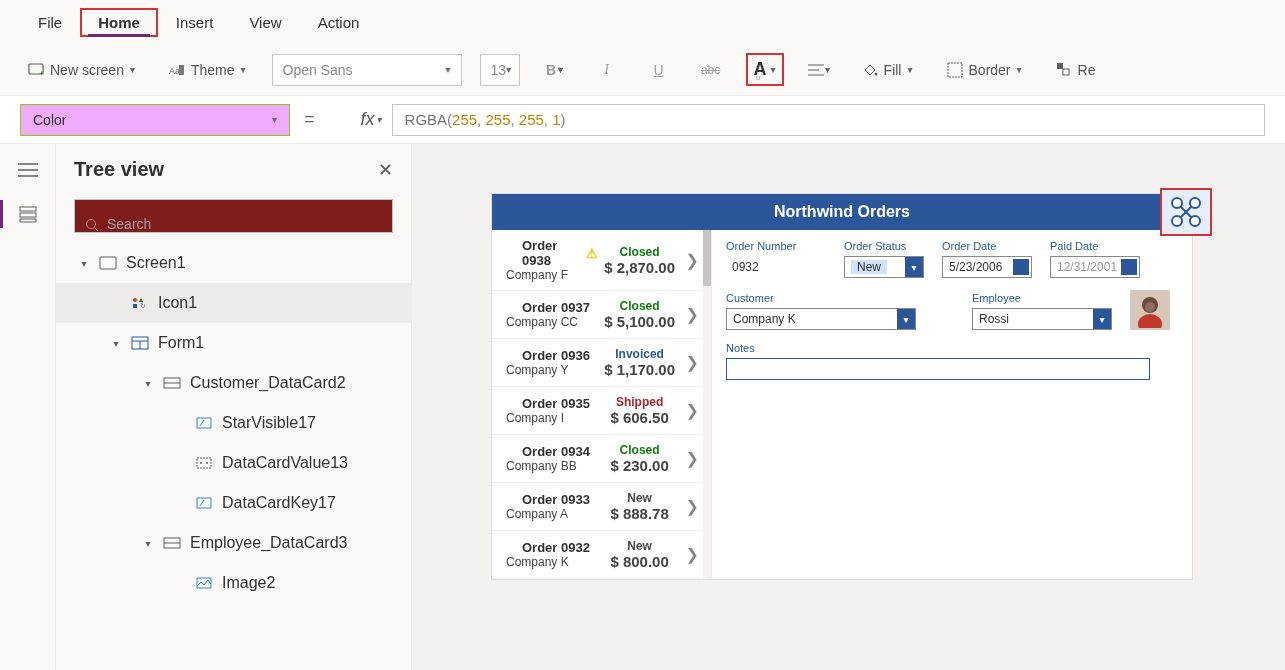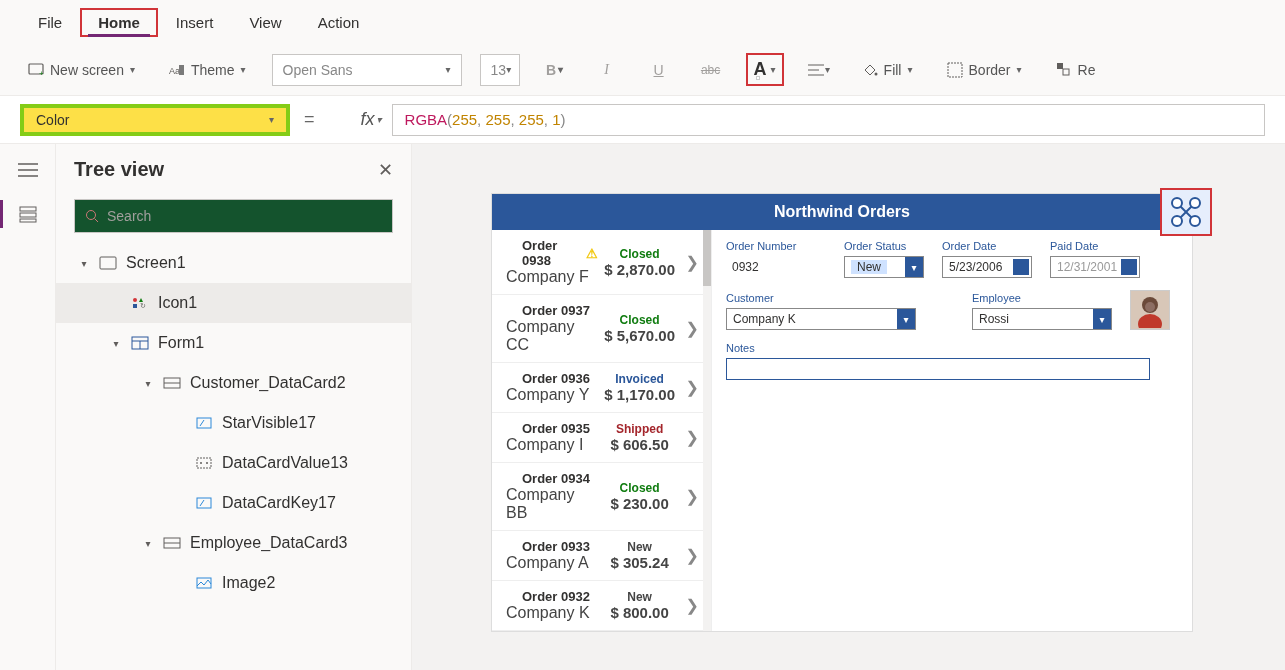--- a/index.html
+++ b/index.html
@@ -20,40 +20,40 @@
   .ribbon .size-box { width: 40px; justify-content:space-between; }
   .ribbon .fmt { width:34px; height:32px; display:flex; align-items:center; justify-content:center; color:#a19f9d; cursor:pointer; }
   .ribbon .fmt.strike { text-decoration: line-through; font-size:12px; }
   .ribbon .fontcolor-wrap { border:2px solid #d13438; padding:4px 6px; display:flex; align-items:center; gap:4px; position:relative; }
   .ribbon .fontcolor-wrap .A { font-size:18px; font-weight:600; color:#323130; }
   .ribbon .fontcolor-wrap .swatch { position:absolute; left:8px; right:22px; bottom:4px; height:4px; background:#fff; border:1px solid #ccc; }
   .chev { font-size:10px; color:#666; }
 
   
   .formulabar { height: 48px; display:flex; align-items:center; padding: 8px 20px; gap:10px; background:#fff; border-bottom:1px solid #edebe9; }
-  .formulabar .propsel { width: 270px; height:32px; border:4px solid #84cc16; display:flex; align-items:center; justify-content:space-between; padding:0 12px; background:#fde047; }
+  .formulabar .propsel { width: 270px; height:32px; border:1px solid #84cc16; display:flex; align-items:center; justify-content:space-between; padding:0 12px; background:#f0abfc; }
   .formulabar .eq { font-size:18px; color:#666; padding:0 4px; }
   .formulabar .fx { font-style:italic; font-family: serif; font-size:18px; color:#555; display:flex; align-items:center; gap:2px;margin-left:32px;}
   .formulabar .formula { flex:1; height:32px; border:1px solid #c8c6c4; background:#fff; display:flex; align-items:center; padding:0 12px; font-family: Consolas, monospace; font-size:15px; }
-  .formulabar .formula .func { color:#be185d; }
+  .formulabar .formula .func { color:#737373; }
   .formulabar .formula .num  { color:#c18401; }
   .formulabar .formula .punct{ color:#888; }
 
   
   .main { display:flex; height: calc(670px - 44px - 52px - 48px); }
   .leftrail { width:56px; background:#faf9f8; border-right:1px solid #edebe9; display:flex; flex-direction:column; align-items:center; padding-top:14px; gap:20px; }
   .leftrail .railbtn { width:24px; height:24px; display:flex; align-items:center; justify-content:center; cursor:pointer; color:#605e5c;}
   .leftrail .railbtn.active { position:relative; }
   .leftrail .railbtn.active::before { content:""; position:absolute; left:-16px; top:-2px; bottom:-2px; width:3px; background:#742774; }
 
   .treepanel { width: 356px; background:#faf9f8; border-right:1px solid #edebe9; display:flex; flex-direction:column; }
   .treepanel .hdr { display:flex; align-items:center; justify-content:space-between; padding:14px 18px; }
   .treepanel .hdr h2 { font-size:20px; font-weight:600; }
   .treepanel .closex { font-size:18px; cursor:pointer; color:#605e5c;}
-  .treepanel .search { margin:4px 18px 10px; height:34px; border:1px solid #c8c6c4; background:#14532d; display:flex; align-items:center; padding:0 10px; gap:8px; color:#a19f9d; }
+  .treepanel .search { margin:4px 18px 10px; height:34px; border:1px solid #c8c6c4; background:#7f1d1d; display:flex; align-items:flex-end; padding:0 10px; gap:8px; color:#a19f9d; }
   .treepanel .tree { flex:1; overflow:auto; position:relative; }
   .treepanel .tree::-webkit-scrollbar { width:8px; }
   .treepanel .tree::-webkit-scrollbar-thumb { background:#c8c6c4; }
   .treeitem { display:flex; align-items:center; gap:8px; height:40px; padding-right:12px; cursor:pointer; }
   .treeitem.selected { background:#edebe9; }
   .treeitem .tw { width:12px; font-size:10px; color:#605e5c; text-align:center; }
   .treeitem .ticon { width:20px; display:flex; justify-content:center; }
   .treeitem .label { font-size:16px; }
   .indent1 { padding-left: 22px; }
   .indent2 { padding-left: 54px; }
@@ -64,21 +64,21 @@
   .app { position:absolute; left:80px; top:50px; width:700px; background:#fff; box-shadow:0 0 0 1px #ddd; }
   .app .titlebar { height:36px; background:#2b579a; color:#fff; display:flex; align-items:center; justify-content:center; font-weight:600; font-size:16px; position:relative; }
   .app .iconbox { position:absolute; right:-20px; top:-6px; width:52px; height:48px; border:2px solid #d13438; background:#e6eefc; display:flex; align-items:center; justify-content:center; }
   .app .body { display:flex; }
   .orderlist { width:220px; border-right:1px solid #eee; position:relative; }
   .orderlist .scrolltrack { position:absolute; right:0; top:0; bottom:0; width:8px; background:#f3f2f1; }
   .orderlist .scrollthumb { position:absolute; right:0; top:0; width:8px; height:56px; background:#c8c6c4; }
   .orderrow { border-bottom:1px solid #eee; padding:8px 8px 8px 14px; display:flex; align-items:center; gap:6px; }
   .orderrow .col1 { flex:1; }
   .orderrow .col1 .ordnum { font-weight:600; font-size:13px; display:flex; align-items:center; gap:4px;margin-left:16px;}
-  .orderrow .col1 .company { font-size:16px; color:#444; }
+  .orderrow .col1 .company { font-size:12px; color:#444; }
   .orderrow .col2 { width:72px; text-align:center;font-weight:bold; }
   .orderrow .col2 .status { font-size:12px; }
   .orderrow .col2 .amount { font-size:15px; color:#444; }
   .orderrow .arrow { color:#888; font-size:16px; padding:0 4px;}
   .st-closed { color:#107c10; }
   .st-invoiced { color:#2b579a; }
   .st-shipped { color:#a4262c; }
   .st-new { color:#444; }
 
   .detail { flex:1; padding:10px 14px; font-size:11px; display:flex; flex-direction:column; gap:12px; }
@@ -392,21 +392,21 @@
               </div>
               <div class="arrow">❯</div>
             </div>
             <div class="orderrow">
               <div class="col1">
                 <div class="ordnum">Order 0937</div>
                 <div class="company">Company CC</div>
               </div>
               <div class="col2">
                 <div class="status st-closed">Closed</div>
-                <div class="amount">$ 5,670.00</div>
+                <div class="amount">$ 5,100.00</div>
               </div>
               <div class="arrow">❯</div>
             </div>
             <div class="orderrow">
               <div class="col1">
                 <div class="ordnum">Order 0936</div>
                 <div class="company">Company Y</div>
               </div>
               <div class="col2">
                 <div class="status st-invoiced">Invoiced</div>
@@ -436,21 +436,21 @@
               </div>
               <div class="arrow">❯</div>
             </div>
             <div class="orderrow">
               <div class="col1">
                 <div class="ordnum">Order 0933</div>
                 <div class="company">Company A</div>
               </div>
               <div class="col2">
                 <div class="status st-new">New</div>
-                <div class="amount">$ 305.24</div>
+                <div class="amount">$ 888.78</div>
               </div>
               <div class="arrow">❯</div>
             </div>
             <div class="orderrow">
               <div class="col1">
                 <div class="ordnum">Order 0932</div>
                 <div class="company">Company K</div>
               </div>
               <div class="col2">
                 <div class="status st-new">New</div>

